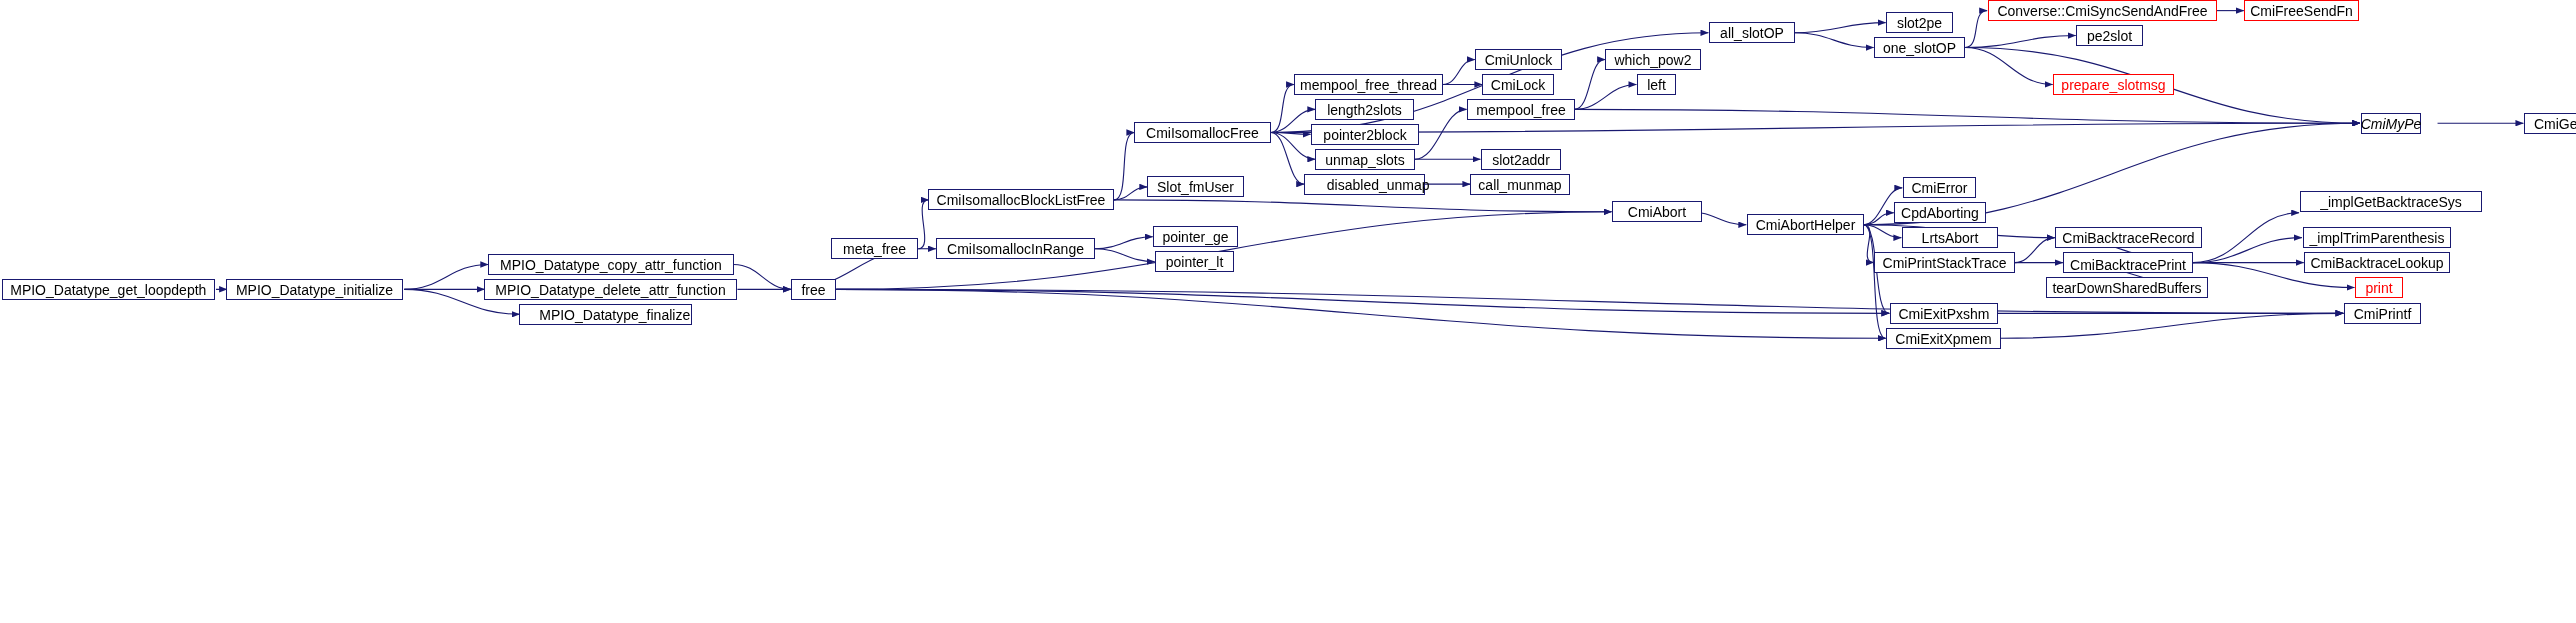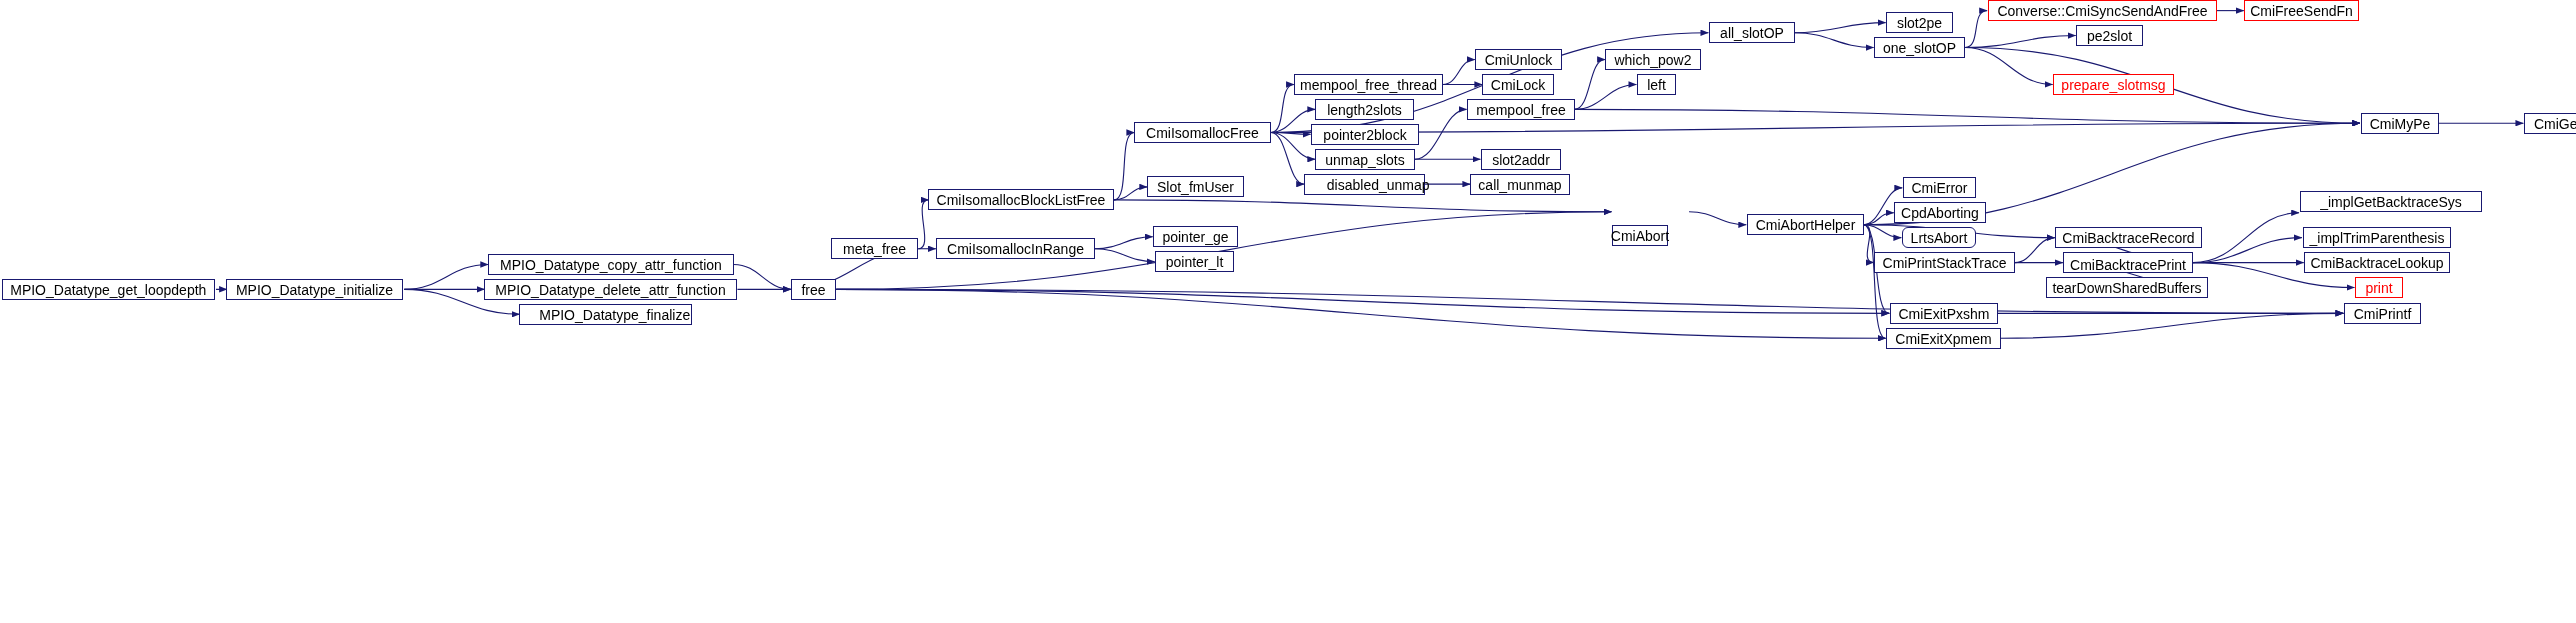--- a/index.html
+++ b/index.html
@@ -190,39 +190,39 @@
       </div>
       <div class="node red" style="left: 1988px; top: 0px; width: 229px;">
         <span>Converse::CmiSyncSendAndFree</span>
       </div>
       <div class="node red" style="left: 2244px; top: 0px; width: 115px;">
         <span>CmiFreeSendFn</span>
       </div>
       <div class="node redtext" style="left: 2053px; top: 74px; width: 121px;">
         <span>prepare_slotmsg</span>
       </div>
-      <div class="node" style="left: 2361px; top: 113px; width: 78px;">
+      <div class="node" style="left: 2361px; top: 113px; width: 60px; font-style: italic;">
         <span>CmiMyPe</span>
       </div>
       <div class="node" style="left: 2524px; top: 113px; width: 100px;">
         <span>CmiGetState</span>
       </div>
-      <div class="node" style="left: 1612px; top: 201px; width: 56px; margin-top: 24px;">
+      <div class="node" style="left: 1612px; top: 201px; width: 90px;">
         <span>CmiAbort</span>
       </div>
       <div class="node" style="left: 1747px; top: 214px; width: 117px;">
         <span>CmiAbortHelper</span>
       </div>
       <div class="node" style="left: 1903px; top: 177px; width: 73px;">
         <span>CmiError</span>
       </div>
       <div class="node" style="left: 1894px; top: 202px; width: 92px;">
         <span>CpdAborting</span>
       </div>
-      <div class="node" style="left: 1902px; top: 227px; width: 74px; border-radius: 6px;">
+      <div class="node" style="left: 1902px; top: 227px; width: 96px;">
         <span>LrtsAbort</span>
       </div>
       <div class="node" style="left: 1874px; top: 252px; width: 141px;">
         <span>CmiPrintStackTrace</span>
       </div>
       <div class="node" style="left: 2055px; top: 227px; width: 147px;">
         <span>CmiBacktraceRecord</span>
       </div>
       <div class="node" style="left: 2063px; top: 252px; width: 130px; align-items: flex-end;">
         <span>CmiBacktracePrint</span>

